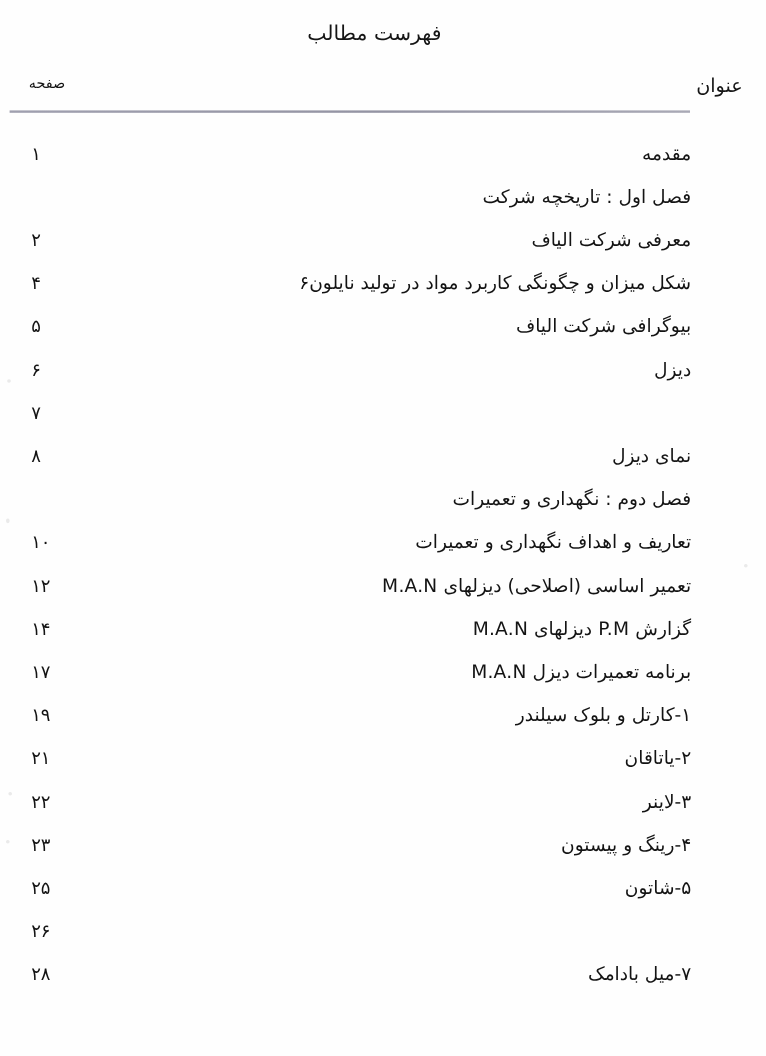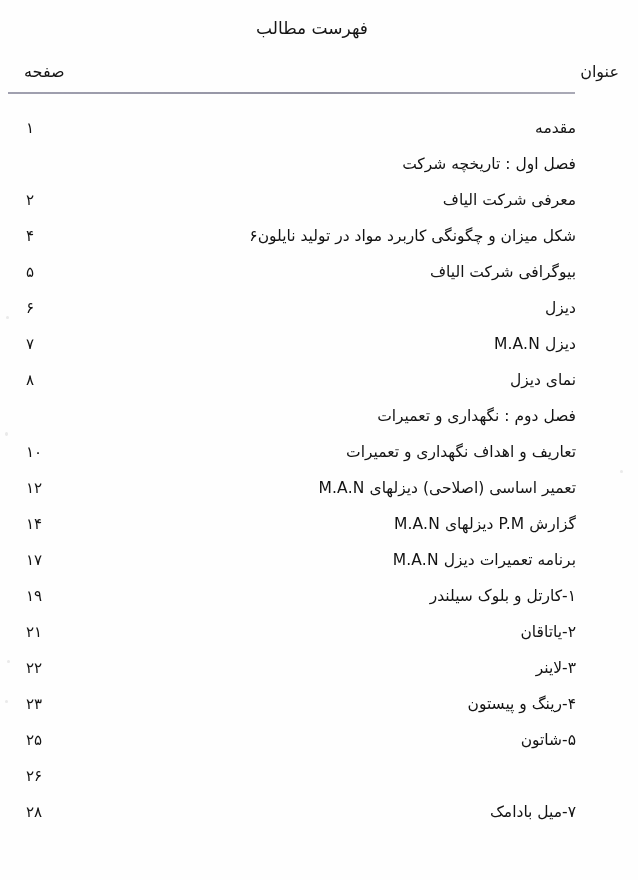--- a/index.html
+++ b/index.html
@@ -52,21 +52,21 @@
     position: absolute;
     right: 19px;
     top: 0;
     font-size: 16px;
     color: #151515;
   }
   .col-head .page-label {
     position: absolute;
     left: 24px;
     top: 0;
-    font-size: 16px;
+    font-size: 12px;
     color: #151515;
   }
 
   .head-rule {
     position: absolute;
     top: 92px;
     left: 8px;
     width: 567px;
     height: 2px;
     background: linear-gradient(to right, #9b9bab 0%, #8e8e9e 55%, #a5a5b2 100%);
@@ -199,21 +199,20 @@
       </div>
       <div class="toc-row">
         <div class="entry">
           <span class="label">دیزل</span>
           <span class="leader"></span>
           <span class="pageno">۶</span>
         </div>
       </div>
       <div class="toc-row">
         <div class="entry">
-          <span class="label">دیزل M.A.N</span>
           <span class="leader"></span>
           <span class="pageno">۷</span>
         </div>
       </div>
       <div class="toc-row">
         <div class="entry">
           <span class="label">نمای دیزل</span>
           <span class="leader"></span>
           <span class="pageno">۸</span>
         </div>

